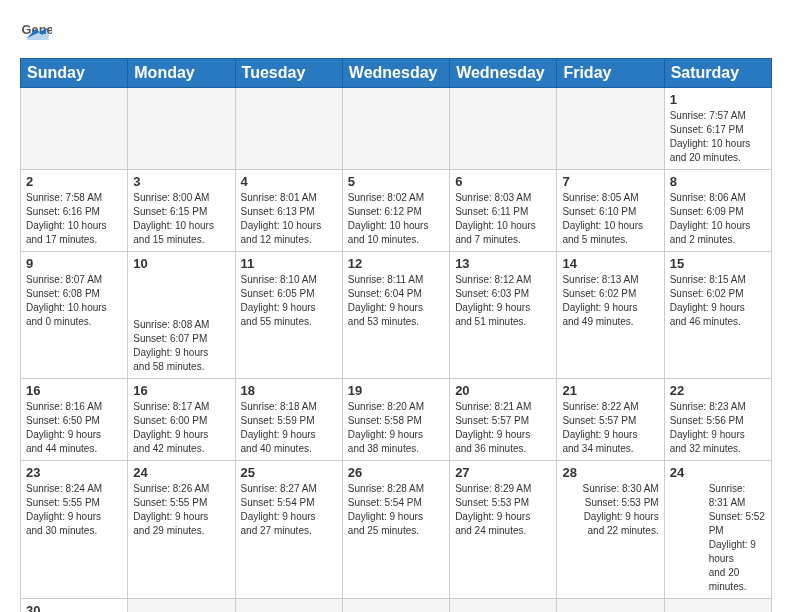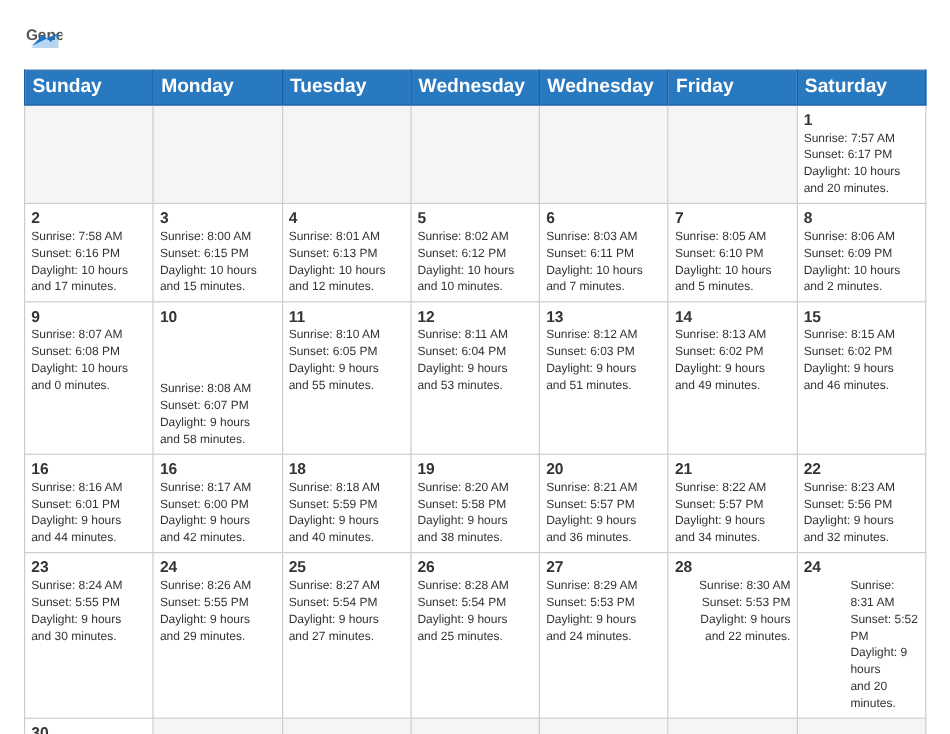--- a/index.html
+++ b/index.html
@@ -231,21 +231,21 @@
             <div class="day-info" style="white-space: pre-line;">Sunrise: 8:15 AM
 Sunset: 6:02 PM
 Daylight: 9 hours
 and 46 minutes.</div>
           </td>
         </tr>
         <tr>
           <td>
             <span class="day-number">16</span>
             <div class="day-info" style="white-space: pre-line;">Sunrise: 8:16 AM
-Sunset: 6:01 PM
+Sunset: 6:50 PM
 Daylight: 9 hours
 and 44 minutes.</div>
           </td>
           <td>
             <span class="day-number">16</span>
             <div class="day-info" style="white-space: pre-line;">Sunrise: 8:17 AM
 Sunset: 6:00 PM
 Daylight: 9 hours
 and 42 minutes.</div>
           </td>

